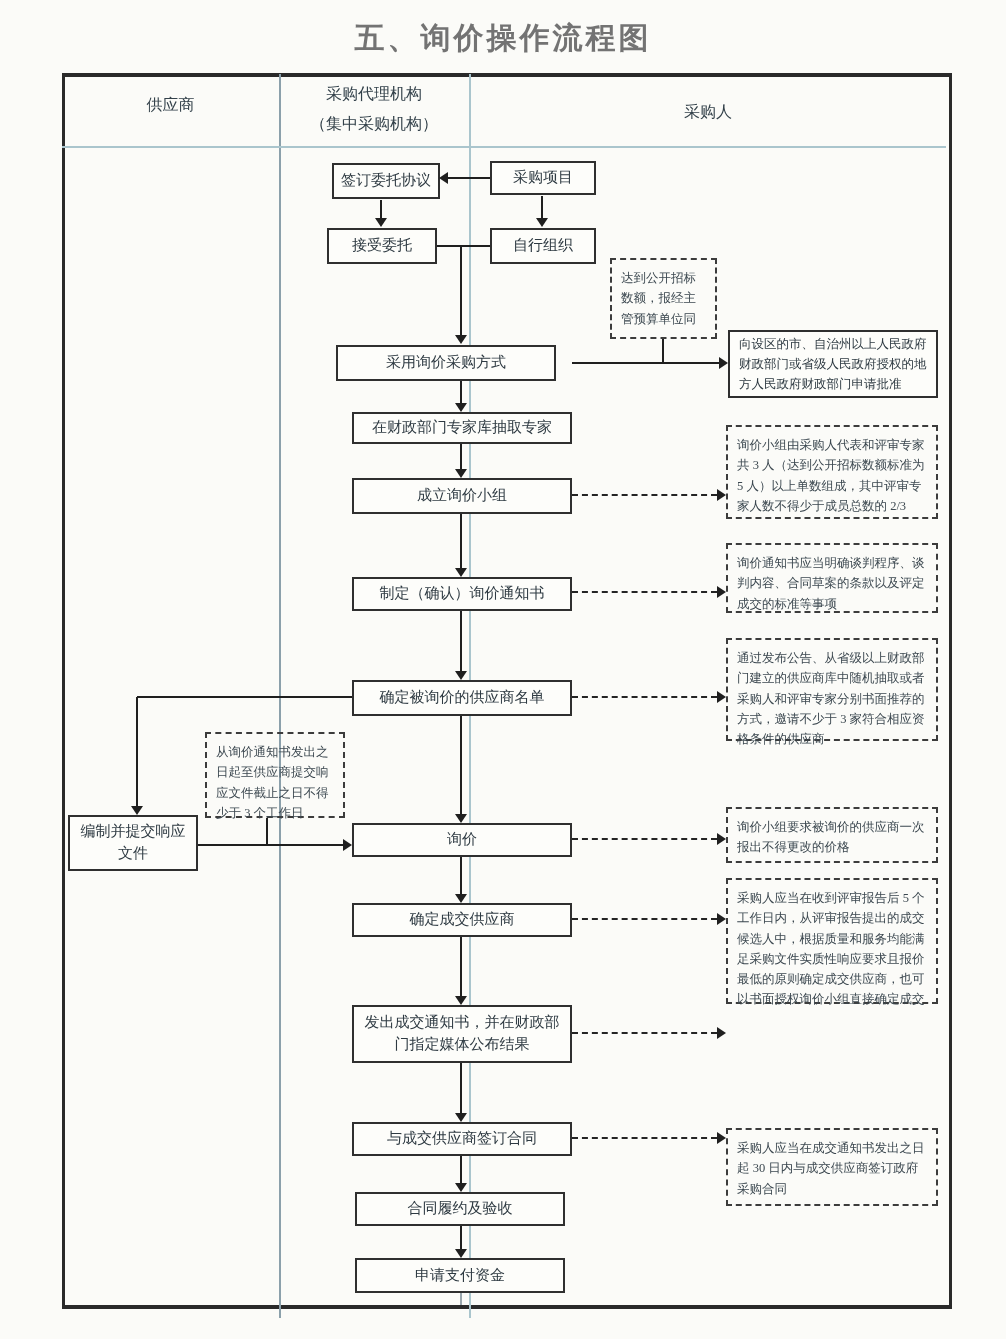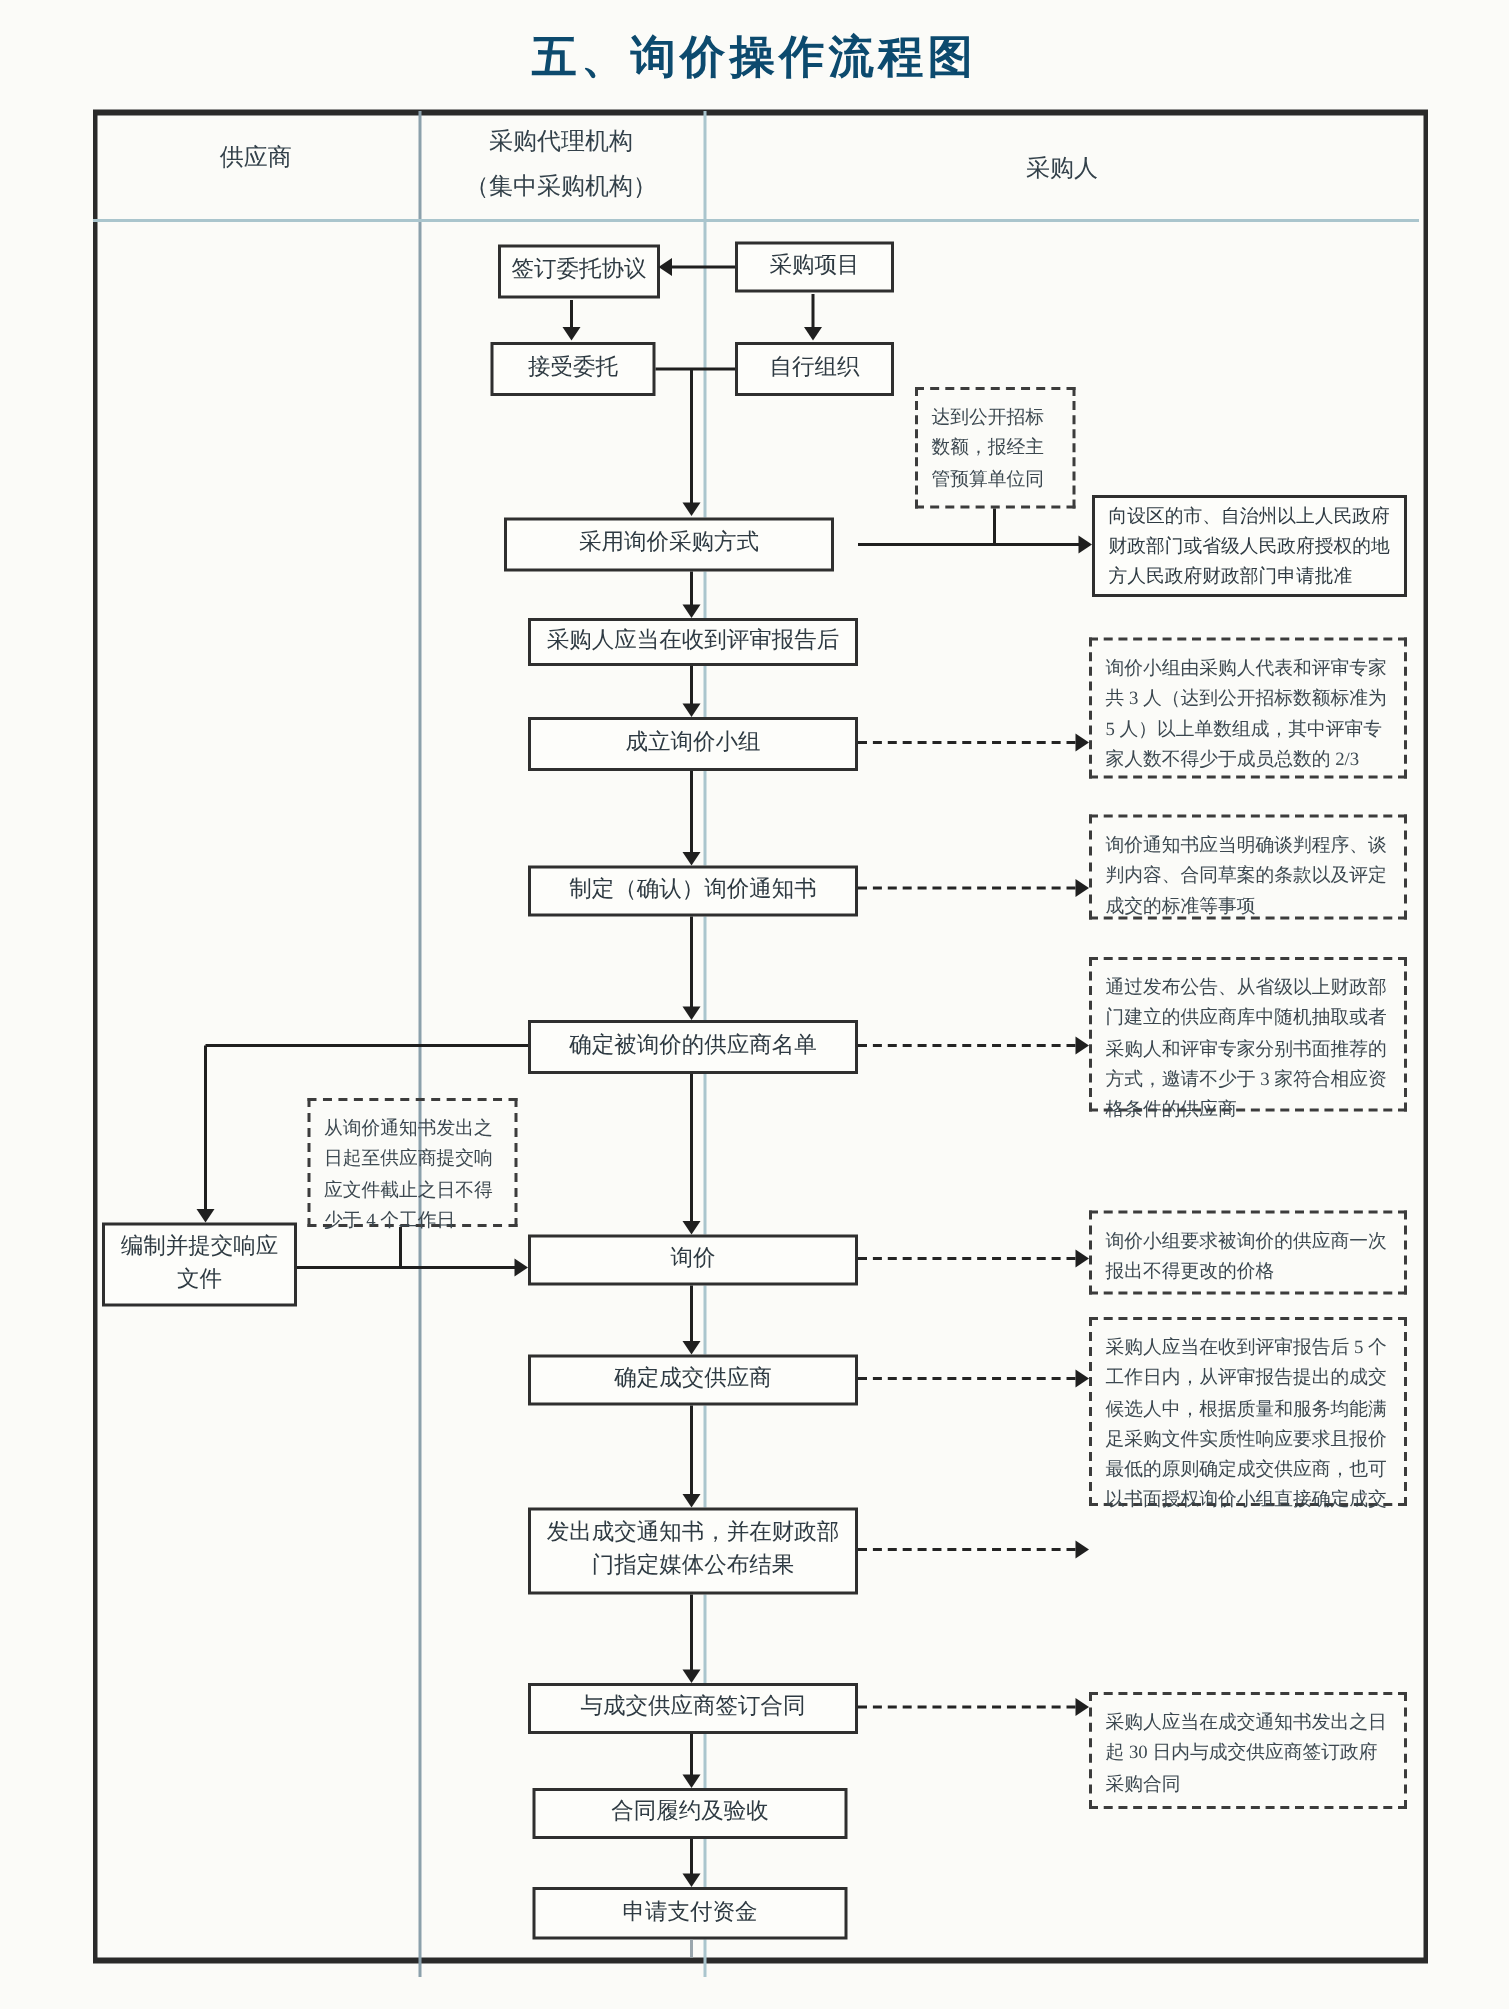--- a/index.html
+++ b/index.html
@@ -1,19 +1,19 @@
 <!DOCTYPE html>
 <html><head>
 <meta charset="utf-8">
 <style>
   html,body{margin:0;padding:0;background:#fbfbf8;}
   #page{position:relative;width:1006px;height:1339px;background:#fbfbf8;overflow:hidden;
         font-family:"Liberation Serif","DejaVu Serif",serif;color:#2e3a42;}
   .title{position:absolute;left:0;top:18px;width:1006px;text-align:center;
-         font-size:30px;font-weight:bold;letter-spacing:3px;color:#0c4a6e;}
+         font-size:30px;font-weight:bold;letter-spacing:3px;color:#737373;}
   .frame{position:absolute;left:62px;top:73px;width:884px;height:1228px;
          border:3px solid #2a2a2a;border-top-width:4px;border-bottom-width:4px;}
   .lane-label{position:absolute;text-align:center;font-size:16px;color:#33414a;}
   .vsep,.hsep{position:absolute;}
   .box{position:absolute;border:2px solid #2f2f2f;background:#fdfdfa;display:flex;
        align-items:center;justify-content:center;text-align:center;font-size:15px;
        line-height:1.45;color:#2e3a42;padding:2px 6px;box-sizing:border-box;}
   .note{position:absolute;border:2px dashed #3c3c3c;background:transparent;font-size:12.5px;
         color:#3c4850;padding:8px 9px;line-height:1.62;text-align:left;box-sizing:border-box;}
   .vline,.hline{position:absolute;background:#1f1f1f;}
@@ -38,38 +38,38 @@
   <div class="lane-label" style="left:62px;top:95px;width:217px;">供应商</div>
   <div class="lane-label" style="left:279px;top:84px;width:190px;">采购代理机构</div>
   <div class="lane-label" style="left:279px;top:114px;width:190px;">（集中采购机构）</div>
   <div class="lane-label" style="left:470px;top:102px;width:476px;">采购人</div>
 
   <div class="box" style="left:332px;top:163px;width:108px;height:36px;">签订委托协议</div>
   <div class="box" style="left:490px;top:161px;width:106px;height:34px;">采购项目</div>
   <div class="box" style="left:327px;top:228px;width:110px;height:36px;">接受委托</div>
   <div class="box" style="left:490px;top:228px;width:106px;height:36px;">自行组织</div>
   <div class="box" style="left:336px;top:345px;width:220px;height:36px;">采用询价采购方式</div>
-  <div class="box" style="left:352px;top:412px;width:220px;height:32px;">采购人应当在收到评审报告后</div>
+  <div class="box" style="left:352px;top:412px;width:220px;height:32px;">在财政部门专家库抽取专家</div>
   <div class="box" style="left:352px;top:478px;width:220px;height:36px;">成立询价小组</div>
   <div class="box" style="left:352px;top:577px;width:220px;height:34px;">制定（确认）询价通知书</div>
   <div class="box" style="left:352px;top:680px;width:220px;height:36px;">确定被询价的供应商名单</div>
   <div class="box" style="left:68px;top:815px;width:130px;height:56px;padding:2px 5px;">编制并提交响应文件</div>
   <div class="box" style="left:352px;top:823px;width:220px;height:34px;">询价</div>
   <div class="box" style="left:352px;top:903px;width:220px;height:34px;">确定成交供应商</div>
   <div class="box" style="left:352px;top:1005px;width:220px;height:58px;">发出成交通知书，并在财政部门指定媒体公布结果</div>
   <div class="box" style="left:352px;top:1122px;width:220px;height:34px;">与成交供应商签订合同</div>
   <div class="box" style="left:355px;top:1192px;width:210px;height:34px;">合同履约及验收</div>
   <div class="box" style="left:728px;top:330px;width:210px;height:68px;font-size:12.5px;text-align:left;line-height:1.6;padding:4px 9px;">向设区的市、自治州以上人民政府财政部门或省级人民政府授权的地方人民政府财政部门申请批准</div>
   <div class="box" style="left:355px;top:1258px;width:210px;height:35px;">申请支付资金</div>
 
   <div class="note" style="left:610px;top:258px;width:107px;height:81px;">达到公开招标数额，报经主管预算单位同</div>
   <div class="note" style="left:726px;top:425px;width:212px;height:94px;">询价小组由采购人代表和评审专家共 3 人（达到公开招标数额标准为 5 人）以上单数组成，其中评审专家人数不得少于成员总数的 2/3</div>
   <div class="note" style="left:726px;top:543px;width:212px;height:70px;">询价通知书应当明确谈判程序、谈判内容、合同草案的条款以及评定成交的标准等事项</div>
   <div class="note" style="left:726px;top:638px;width:212px;height:103px;">通过发布公告、从省级以上财政部门建立的供应商库中随机抽取或者采购人和评审专家分别书面推荐的方式，邀请不少于 3 家符合相应资格条件的供应商</div>
-  <div class="note" style="left:205px;top:732px;width:140px;height:86px;">从询价通知书发出之日起至供应商提交响应文件截止之日不得少于 4 个工作日</div>
+  <div class="note" style="left:205px;top:732px;width:140px;height:86px;">从询价通知书发出之日起至供应商提交响应文件截止之日不得少于 3 个工作日</div>
   <div class="note" style="left:726px;top:807px;width:212px;height:56px;">询价小组要求被询价的供应商一次报出不得更改的价格</div>
   <div class="note" style="left:726px;top:878px;width:212px;height:126px;">采购人应当在收到评审报告后 5 个工作日内，从评审报告提出的成交候选人中，根据质量和服务均能满足采购文件实质性响应要求且报价最低的原则确定成交供应商，也可以书面授权询价小组直接确定成交</div>
   <div class="note" style="left:726px;top:1128px;width:212px;height:78px;">采购人应当在成交通知书发出之日起 30 日内与成交供应商签订政府采购合同</div>
 
   <div class="hline" style="left:448px;top:177px;width:42px;height:2px;"></div>
   <div class="ah ah-left" style="left:439px;top:172px;"></div>
 
   <div class="vline" style="left:380px;top:200px;width:2px;height:20px;"></div>
   <div class="ah ah-down" style="left:375px;top:218px;"></div>
 

